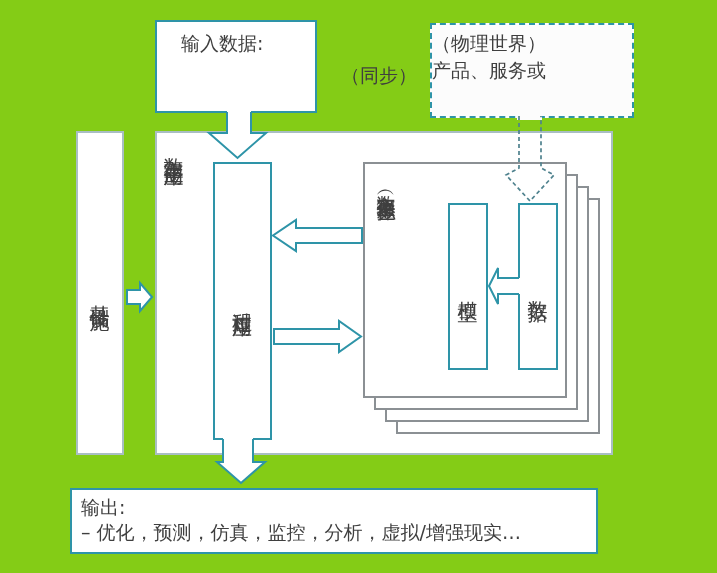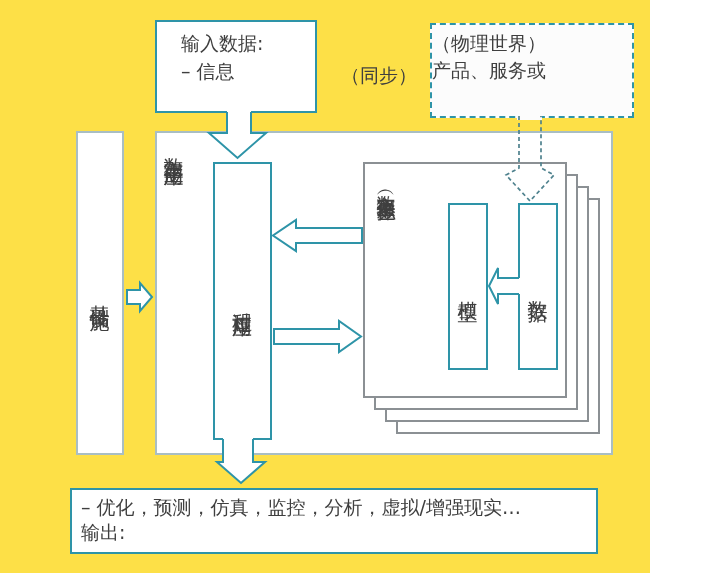--- a/index.html
+++ b/index.html
@@ -1,18 +1,18 @@
 <!DOCTYPE html>
 <html><head>
 <meta charset="utf-8">
 <style>
   html,body { margin:0; padding:0; background:#fff; }
   #canvas {
-    position:relative; width:650px; height:573px;
-    background:#fde047; overflow:hidden;
+    position:relative; width:717px; height:573px;
+    background:#84cc16; overflow:hidden;
     font-family:"DejaVu Sans", sans-serif;
     color:#3f3f3f;
   }
   .abs { position:absolute; box-sizing:border-box; }
   .box { position:absolute; box-sizing:border-box; background:#ffffff; }
   .teal  { border:2px solid #2e94a8; }
   .soft  { border:2px solid #a9bec3; }
   .gray  { border:2px solid #8b9094; }
   .dash  { border:2px dashed #2e94a8; }
   .vcenter { display:flex; align-items:center; justify-content:center; }
@@ -60,33 +60,32 @@
   <div id="data-box" class="box teal vcenter">
     <span class="vtext">数据</span>
   </div>
 
   <div id="process-box" class="box teal vcenter">
     <span class="vtext">过程应用</span>
   </div>
 
   <div id="input-box" class="box teal">
     <div>输入数据:</div>
-    <div>– 信息</div>
   </div>
 
   <div id="sync-label" class="abs">（同步）</div>
 
   <div id="physical-box" class="box dash">
     <div>（物理世界）</div>
     <div>产品、服务或</div>
   </div>
 
   <div id="output-box" class="box teal">
+    <div>输出:</div>
     <div>– 优化，预测，仿真，监控，分析，虚拟/增强现实…</div>
-    <div>输出:</div>
   </div>
 
   <svg id="arrow-layer" viewBox="0 0 717 573" xmlns="http://www.w3.org/2000/svg">
 
     <path d="M227,106 L227,133 L209,133 L237.5,158 L266,133 L251,133 L251,106 Z" fill="#ffffff" stroke="none"></path>
     <path d="M227,112 L227,133 L209,133 L237.5,158 L266,133 L251,133 L251,112" fill="none" stroke="#2e94a8" stroke-width="2"></path>
 
     <path d="M223,436 L223,462 L217,462 L241,483 L265,462 L253,462 L253,436 Z" fill="#ffffff" stroke="none"></path>
     <path d="M223,439 L223,462 L217,462 L241,483 L265,462 L253,462 L253,439" fill="none" stroke="#2e94a8" stroke-width="2"></path>
 

